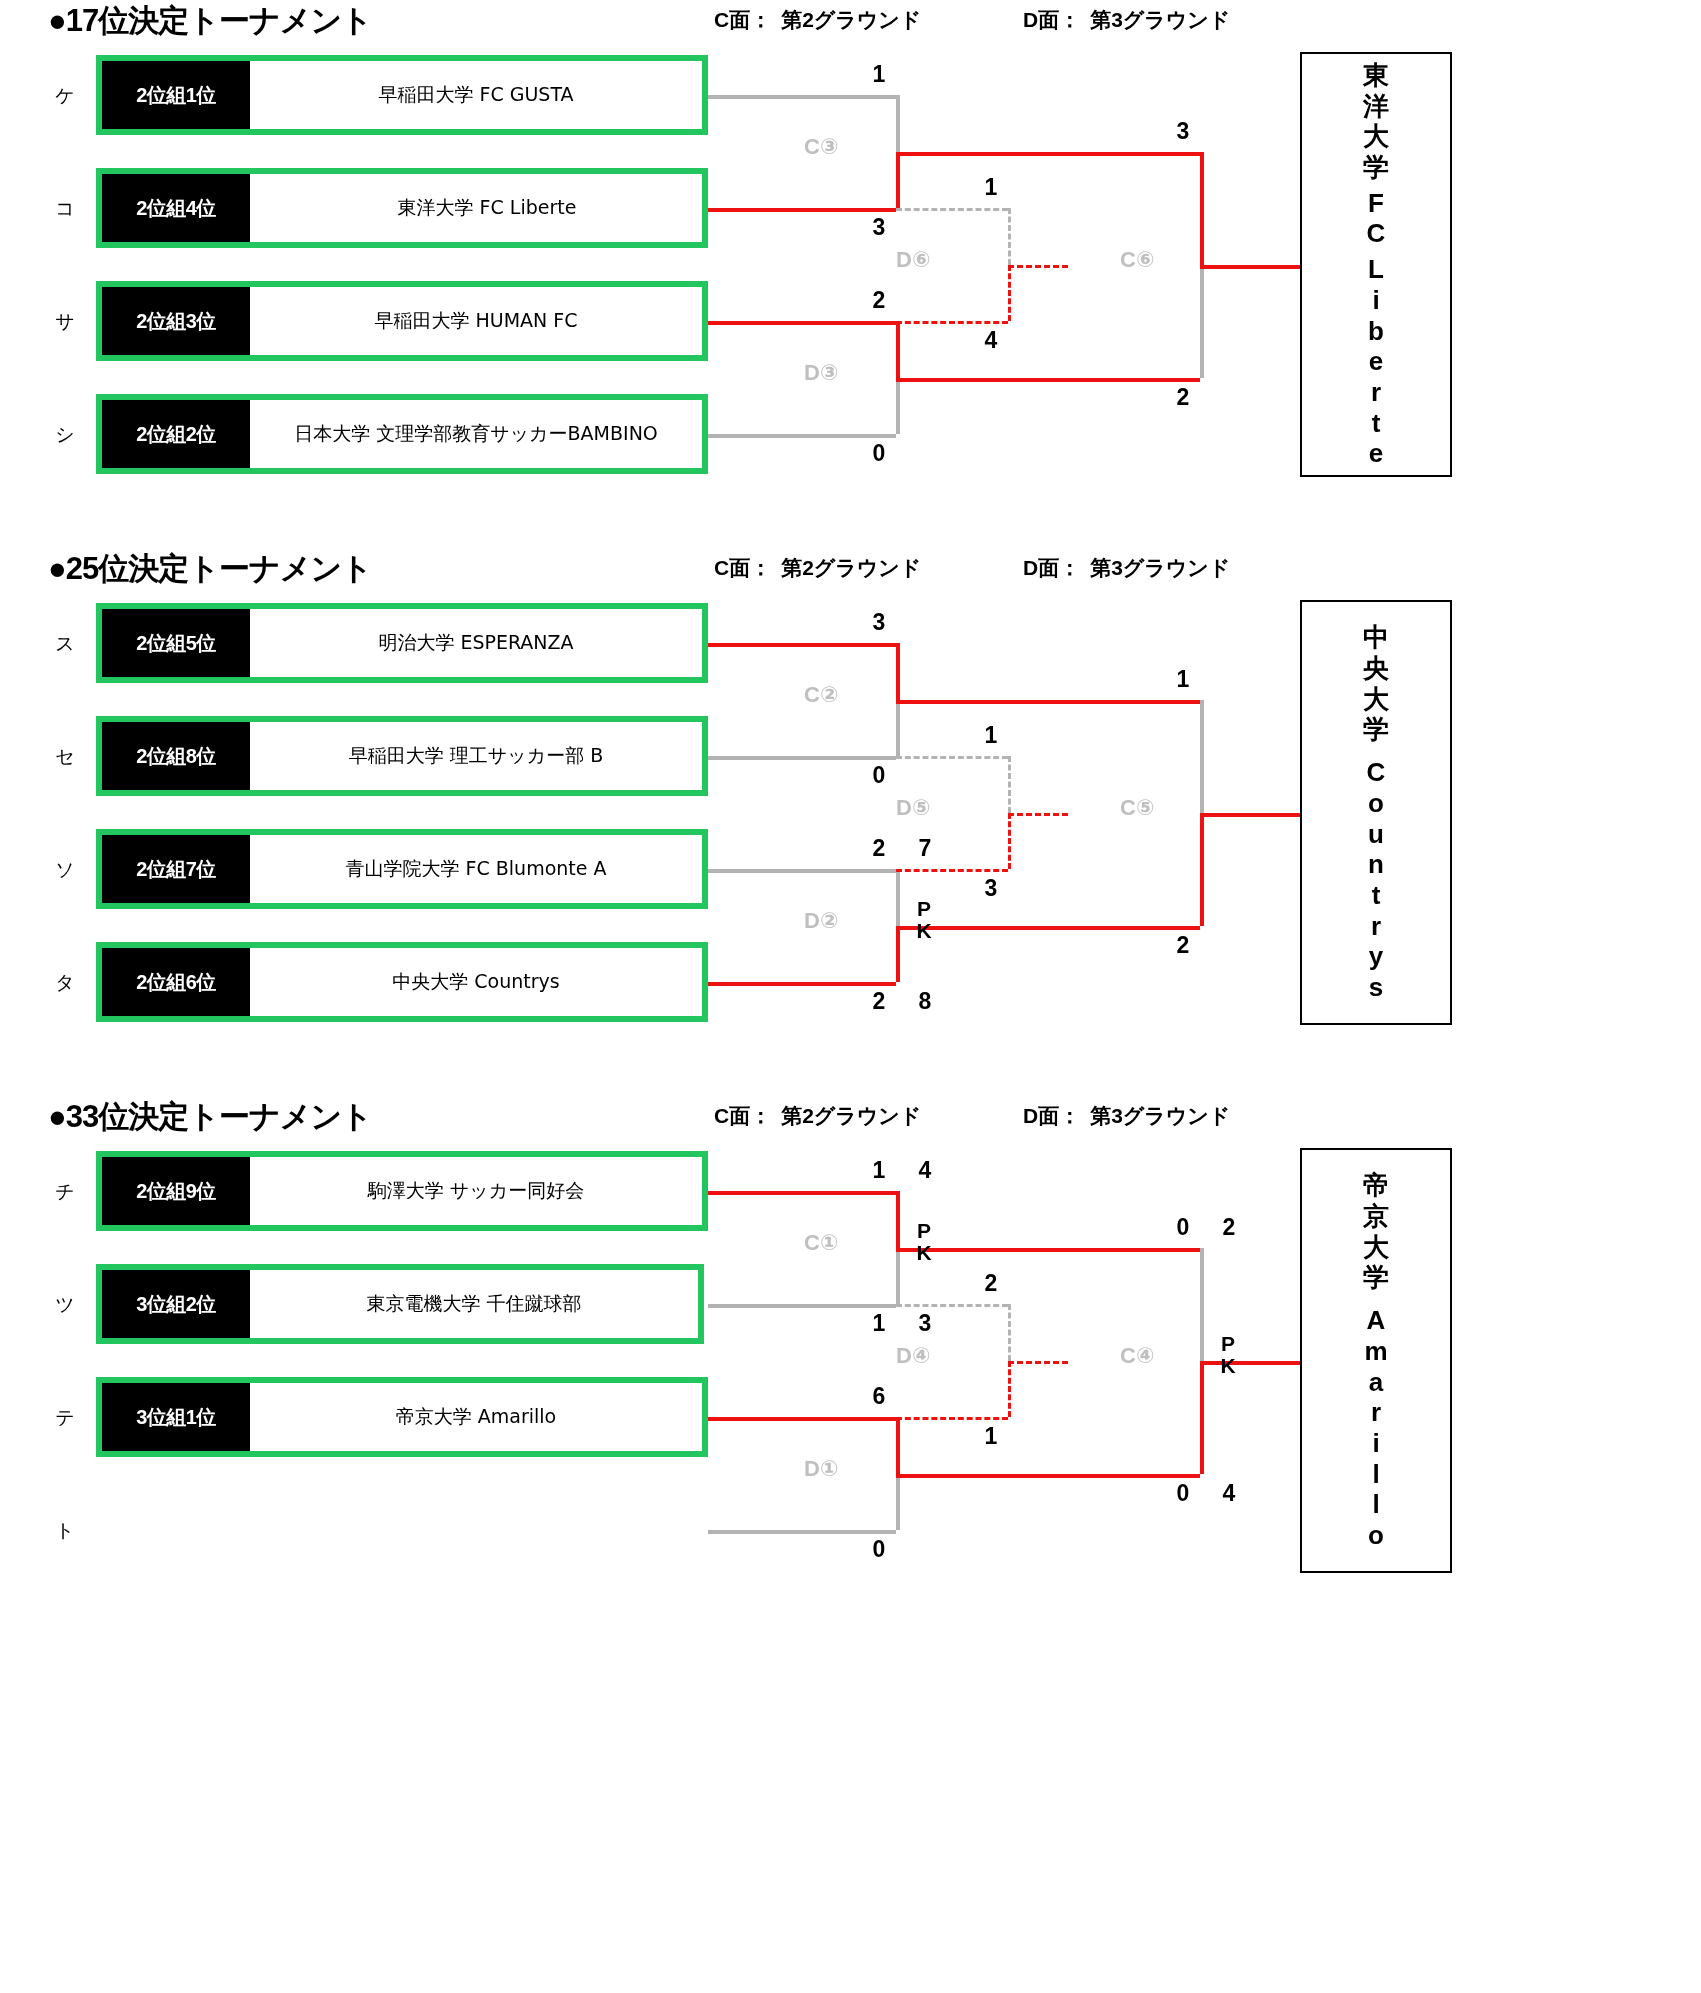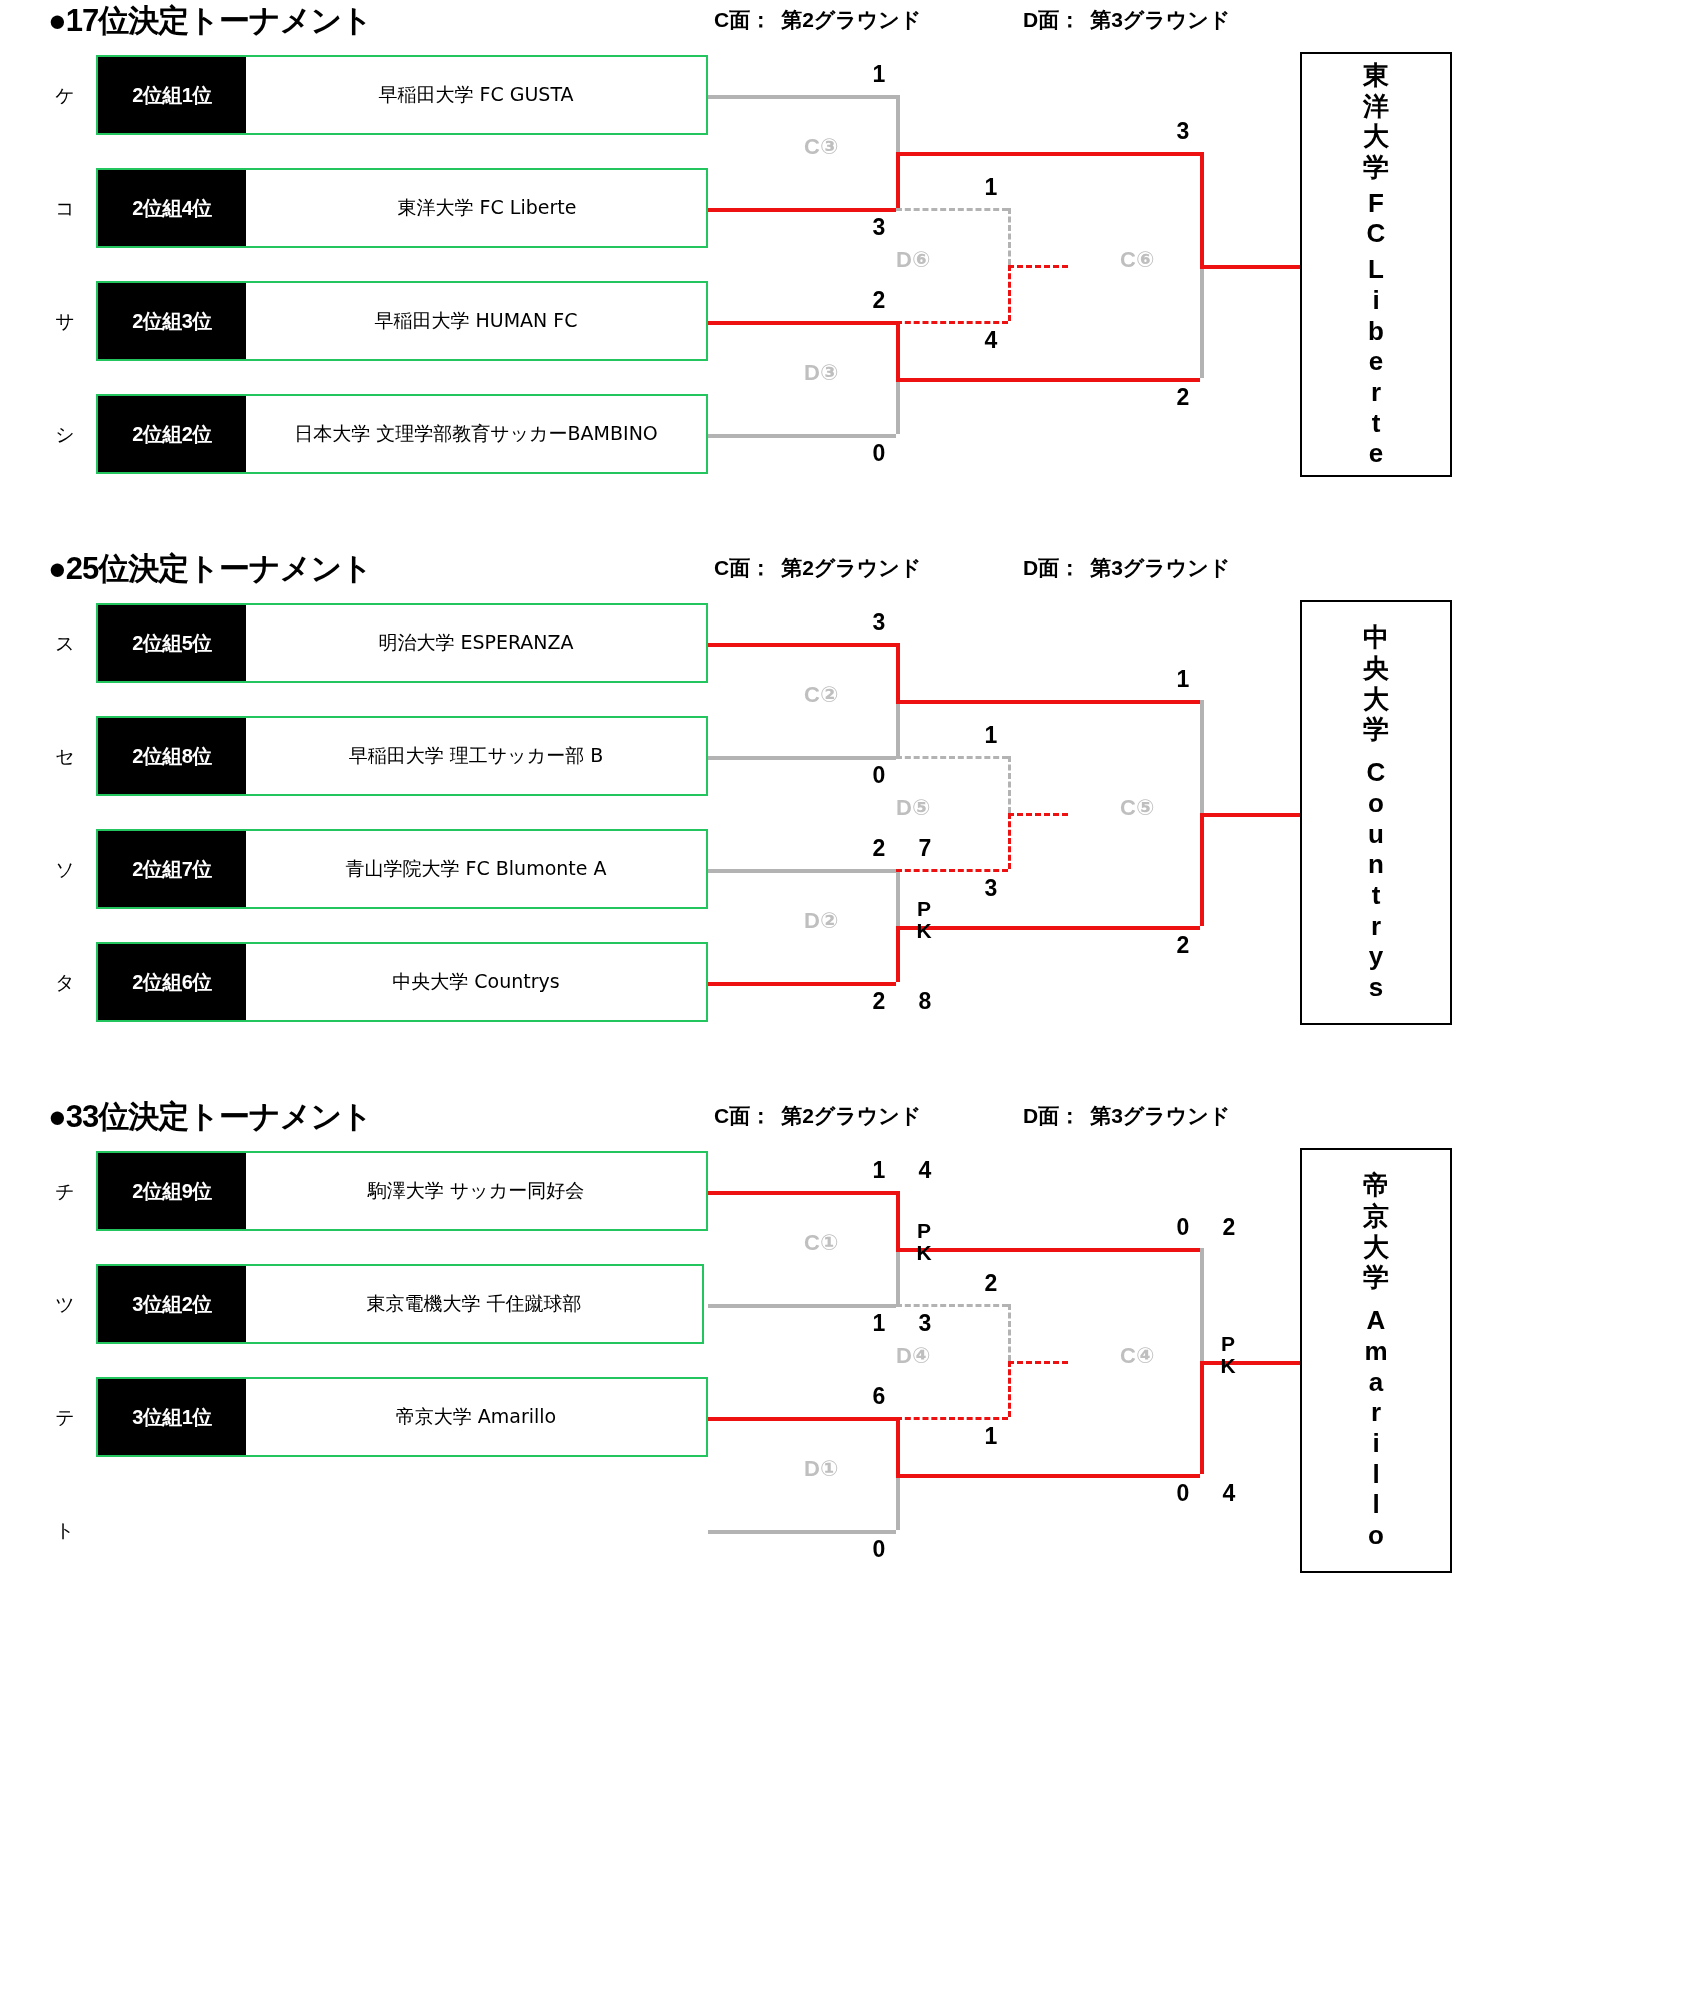--- a/index.html
+++ b/index.html
@@ -36,21 +36,21 @@
   
   .seed-label {
     position: absolute;
     width: 34px; text-align: center;
     font-size: 19px; color: #000;
     font-family: "DejaVu Sans", sans-serif;
   }
   .team-box {
     position: absolute;
     height: 80px;
-    border: 2px solid #22c55e;
+    border: 6px solid #22c55e;
     background: #fff;
     display: flex; align-items: stretch;
   }
   .team-rank {
     width: 148px; min-width: 148px;
     background: #000; color: #fff;
     font-size: 20px; font-weight: bold;
     display: flex; align-items: center; justify-content: center;
     letter-spacing: -0.5px;
   }

